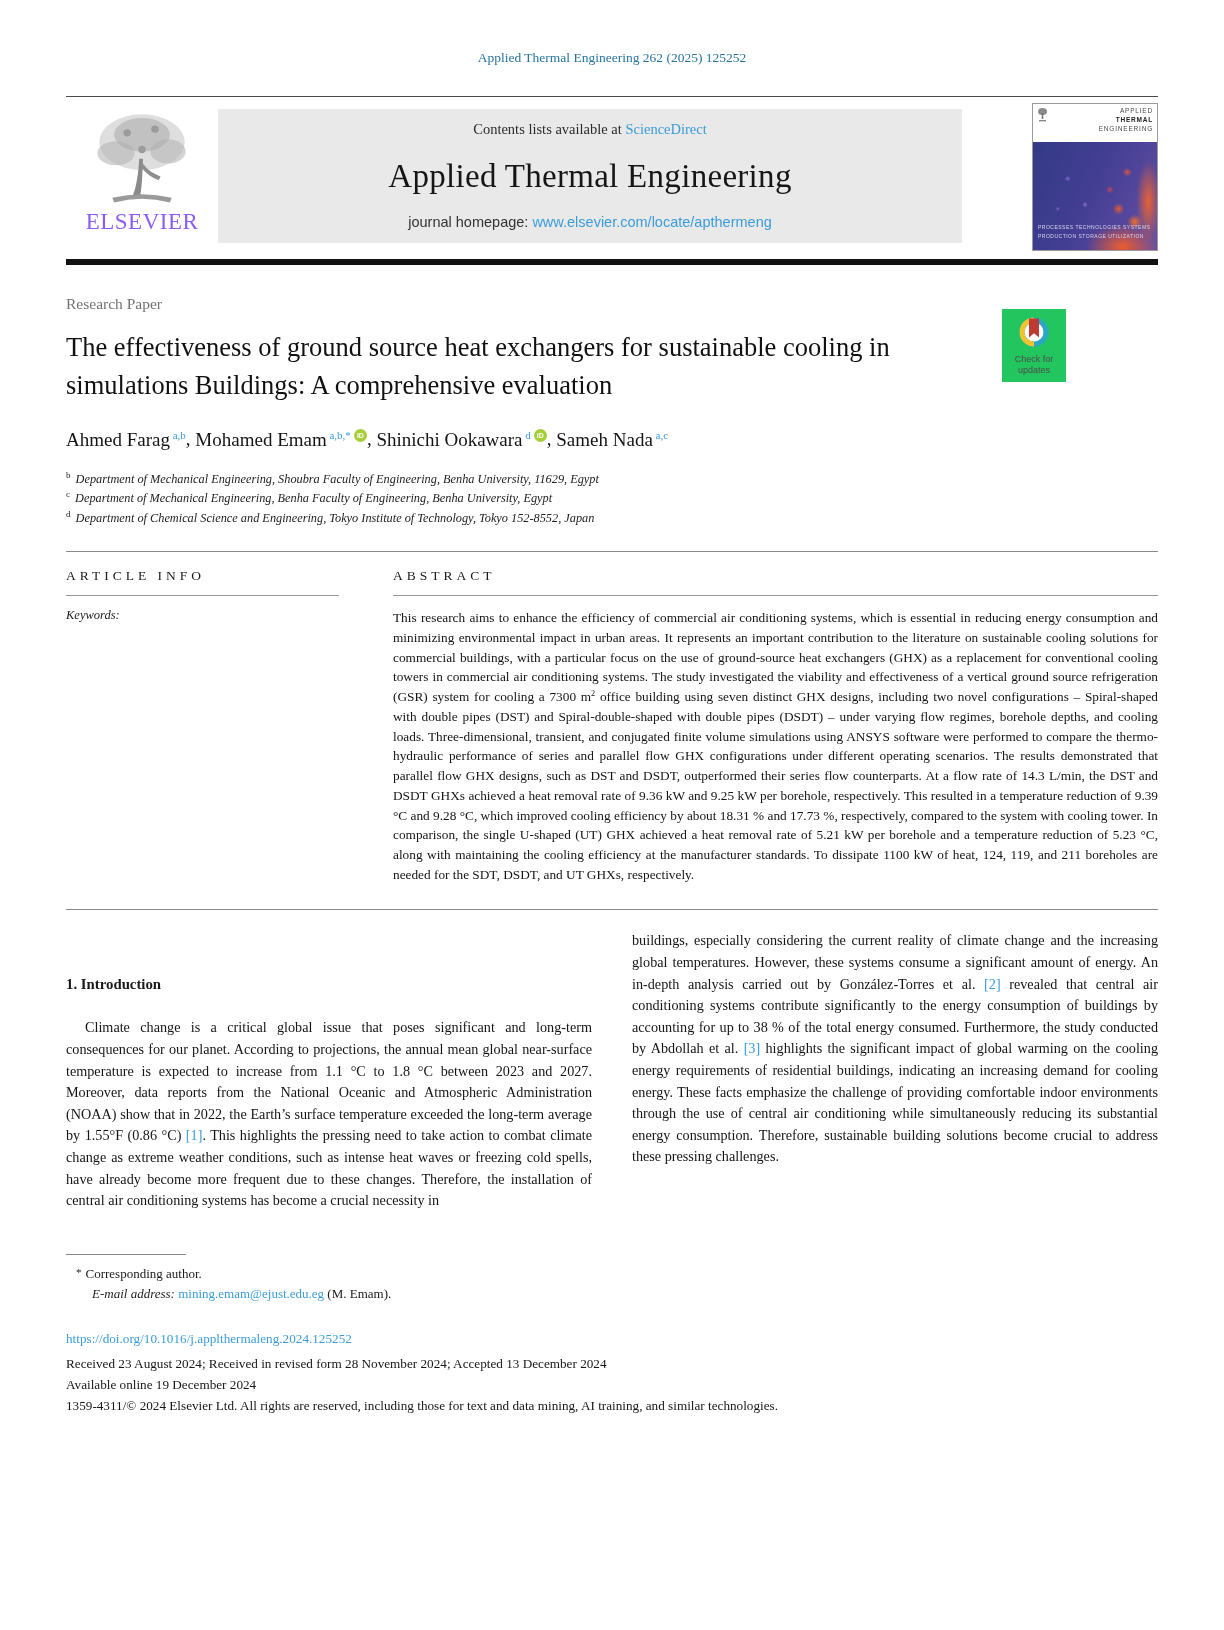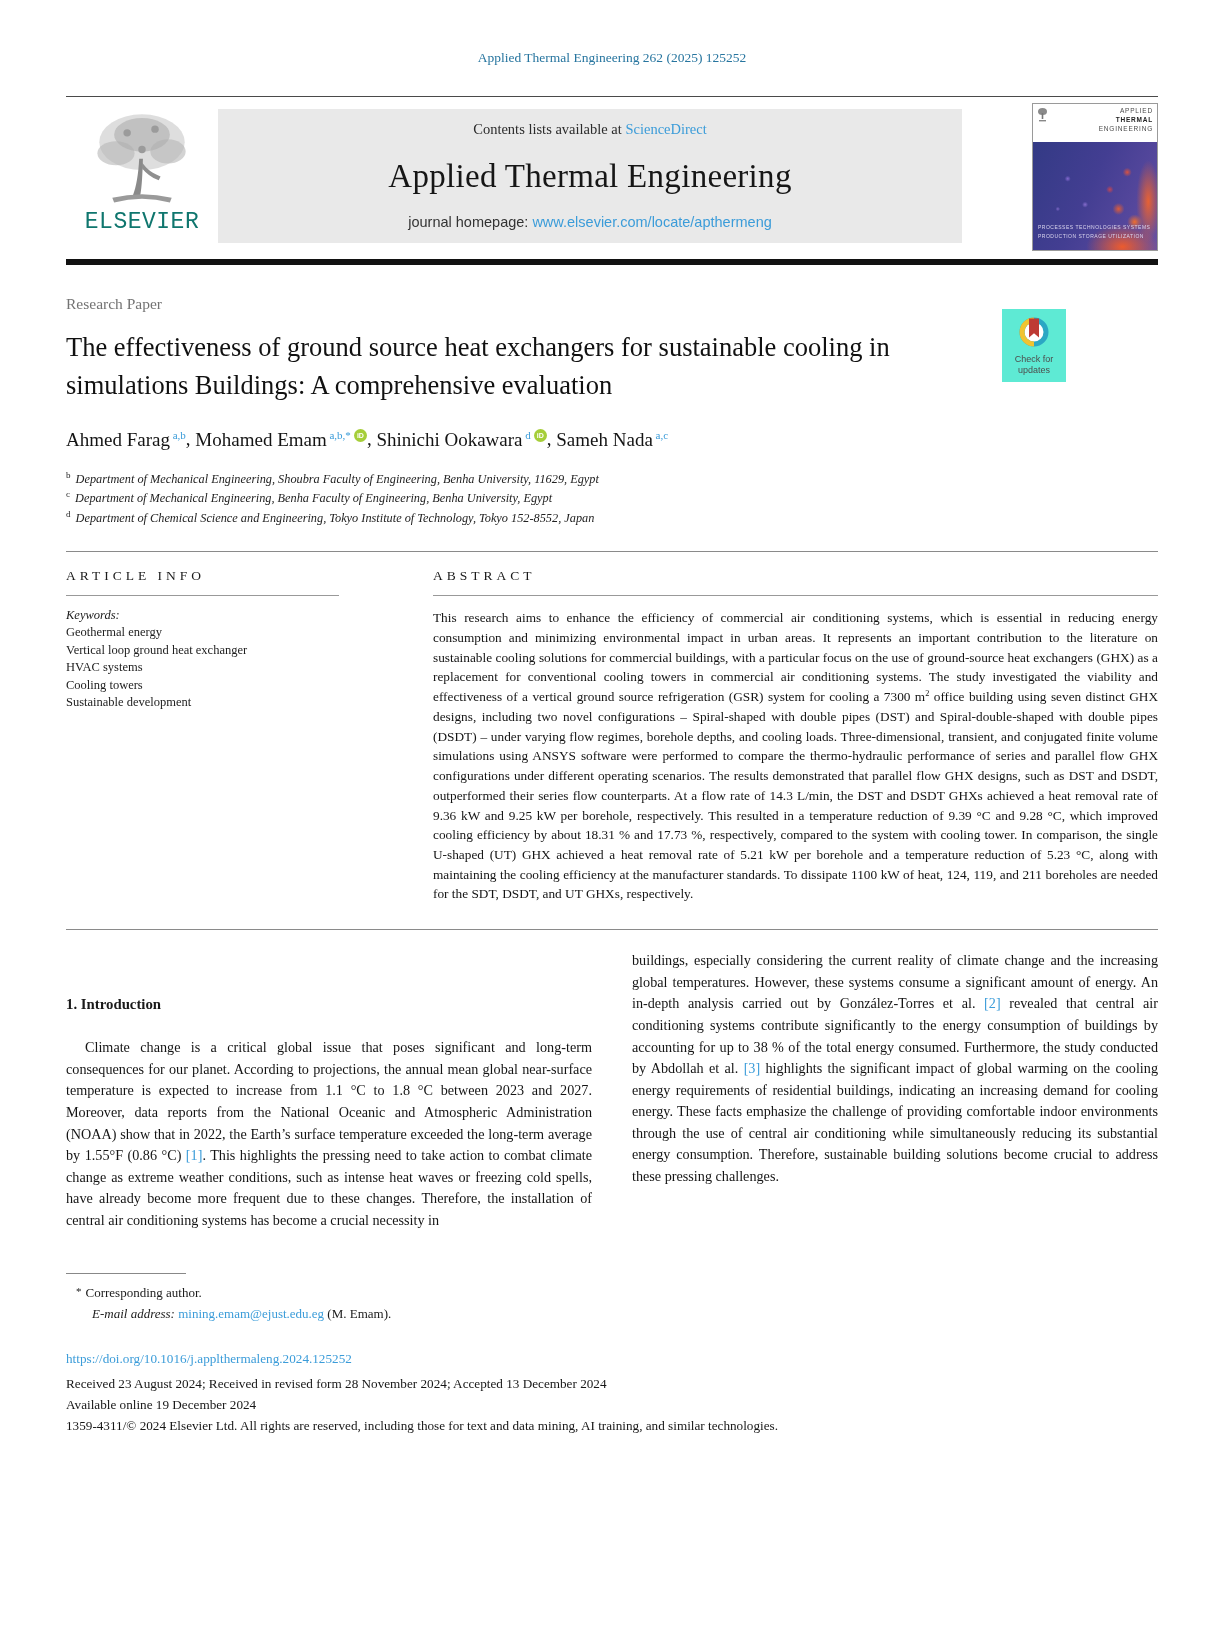--- a/index.html
+++ b/index.html
@@ -12,21 +12,21 @@
   .link { color:#3b9cd9; }
   sup { font-size:0.62em; }
 
   
   .citation { text-align:center; padding-top:50px; font-size:13.5px; color:#27759f; }
   .top-rule { border-top:1.5px solid #4a4a4a; margin-top:30px; }
 
   
   .header-row { display:flex; margin-top:2px; }
   .logo-col { width:152px; padding-top:6px; text-align:center; }
-  .elsevier-word { font-size:23px; color:#0f766e; letter-spacing:0.5px; margin-top:-4px; font-family:Liberation Mono, monospace; }
+  .elsevier-word { font-size:23px; color:#8b5cf6; letter-spacing:0.5px; margin-top:-4px; font-family:Liberation Serif, serif; }
   .center-box {
     flex:1; background:#e9e9e9; margin:10px 70px 0 0; height:134px;
     display:flex; flex-direction:column; justify-content:space-between;
     text-align:center; padding:12px 10px 13px;
   }
   .contents-line { font-size:14.5px; color:#2b2b2b; }
   .journal-title { font-size:33px; color:#161616; letter-spacing:0.3px; }
   .homepage-line { font-family:"Liberation Sans", sans-serif; font-size:14.5px; color:#333; }
   .cover { width:126px; height:148px; border:1px solid #9a9a9a; margin-top:4px; display:flex; flex-direction:column; background:#fff; }
   .cover-top { height:38px; display:flex; justify-content:space-between; padding:3px 4px 2px 4px; }
@@ -46,40 +46,40 @@
       linear-gradient(115deg, #333a85 0%, #433e92 45%, #55479c 75%, #6a519f 100%);
   }
   .cover-caption { position:absolute; left:5px; bottom:10px; font-family:"Liberation Sans",sans-serif; font-size:5px; letter-spacing:0.5px; color:#d9d4ee; line-height:1.7; }
   .black-bar { height:6px; background:#121212; margin-top:8px; }
 
   
   .article-head { position:relative; }
   .article-type { margin-top:30px; font-size:15.5px; color:#737373;font-family:Liberation Serif, serif; }
   .paper-title { margin-top:16px; font-size:26.5px; font-weight:normal; line-height:1.42; max-width:905px; color:#111; }
   .check-badge {
-    position:absolute; top:14px; right:92px; width:64px; background:#5eead4;
+    position:absolute; top:14px; right:92px; width:64px; background:#22c55e;
     text-align:center; padding:5px 2px 5px; 
   }
   .check-badge .cb-text { font-family:"Liberation Sans",sans-serif; font-size:9px; color:#4d4d4d; line-height:1.25; }
   .authors { margin-top:24px; font-size:19px; color:#141414; }
   .author-sup { color:#3b9cd9; font-size:11px; }
   .orcid {
     display:inline-block; width:13px; height:13px; border-radius:50%; background:#a6ce39;
     color:#fff; font-family:"Liberation Sans",sans-serif; font-size:7px; font-weight:bold;
     text-align:center; line-height:13px; margin-left:3px; vertical-align:super;
   }
   .affils { margin-top:18px; }
   .affil { font-size:12.3px; font-style:italic; line-height:1.5; color:#222; }
   .affil sup { font-style:normal; font-size:9px; margin-right:2px; }
 
   .full-rule { border-top:1px solid #8a8a8a; }
   .rule-1 { margin-top:24px; }
 
   
-  .info-abstract { display:flex; margin-top:16px;gap:40px; }
+  .info-abstract { display:flex; margin-top:16px; }
   .left-info { width:273px; flex:none; }
   .right-abs { flex:1; margin-left:54px; }
   .sec-heading { font-size:13.5px; letter-spacing:4px; color:#1a1a1a; padding-bottom:11px; }
   .sub-rule { border-top:1px solid #999; margin-bottom:12px; }
   .kw-label { font-size:12.5px; font-style:italic; margin-bottom:1px; }
   .kw-item { font-size:12.5px; line-height:1.4; color:#1c1c1c; }
   .abstract-text { font-size:13.3px; line-height:1.485; text-align:justify; color:#141414; }
   .rule-2 { margin-top:25px; }
 
   
@@ -186,27 +186,20 @@
       </div>
   </div>
 
   <div class="full-rule rule-1"></div>
 
   <div class="info-abstract">
     <div class="left-info">
       <div class="sec-heading">ARTICLE INFO</div>
       <div class="sub-rule"></div>
       <div class="kw-label">Keywords:</div>
-      <div>
-          <div class="kw-item">Geothermal energy</div>
-          <div class="kw-item">Vertical loop ground heat exchanger</div>
-          <div class="kw-item">HVAC systems</div>
-          <div class="kw-item">Cooling towers</div>
-          <div class="kw-item">Sustainable development</div>
-        </div>
     </div>
     <div class="right-abs">
       <div class="sec-heading">ABSTRACT</div>
       <div class="sub-rule"></div>
       <div class="abstract-text"><span>This research aims to enhance the efficiency of commercial air conditioning systems, which is essential in reducing energy consumption and minimizing environmental impact in urban areas. It represents an important contribution to the literature on sustainable cooling solutions for commercial buildings, with a particular focus on the use of ground-source heat exchangers (GHX) as a replacement for conventional cooling towers in commercial air conditioning systems. The study investigated the viability and effectiveness of a vertical ground source refrigeration (GSR) system for cooling a 7300 m</span><sup>2</sup><span> office building using seven distinct GHX designs, including two novel configurations – Spiral-shaped with double pipes (DST) and Spiral-double-shaped with double pipes (DSDT) – under varying flow regimes, borehole depths, and cooling loads. Three-dimensional, transient, and conjugated finite volume simulations using ANSYS software were performed to compare the thermo-hydraulic performance of series and parallel flow GHX configurations under different operating scenarios. The results demonstrated that parallel flow GHX designs, such as DST and DSDT, outperformed their series flow counterparts. At a flow rate of 14.3 L/min, the DST and DSDT GHXs achieved a heat removal rate of 9.36 kW and 9.25 kW per borehole, respectively. This resulted in a temperature reduction of 9.39 °C and 9.28 °C, which improved cooling efficiency by about 18.31 % and 17.73 %, respectively, compared to the system with cooling tower. In comparison, the single U-shaped (UT) GHX achieved a heat removal rate of 5.21 kW per borehole and a temperature reduction of 5.23 °C, along with maintaining the cooling efficiency at the manufacturer standards. To dissipate 1100 kW of heat, 124, 119, and 211 boreholes are needed for the SDT, DSDT, and UT GHXs, respectively.</span></div>
     </div>
   </div>
 
   <div class="full-rule rule-2"></div>
 

